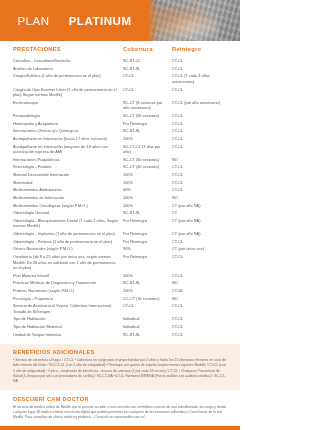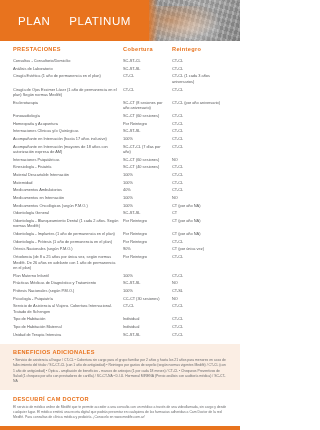--- a/index.html
+++ b/index.html
@@ -38,21 +38,21 @@
   .header-orange::after{
     content:""; position:absolute; right:-9px; top:0; width:18px; height:100%;
     background: linear-gradient(90deg,#e8731e 0%, rgba(232,115,30,0.82) 45%, rgba(232,115,30,0) 100%);
   }
   .plan-title {
     position:absolute; left:0; top:0; width:149px; height:100%;
     display:flex; align-items:center; justify-content:center;
     color:#ffffff; font-size:11.5px; letter-spacing:.55px; font-weight:300; z-index:3;
     white-space:nowrap;
   }
-  .plan-title b { font-weight:400; margin-left:19px; }
+  .plan-title b { font-weight:700; margin-left:19px; }
 
   
   .table-wrap { padding: 5px 13px 0 13px; }
   .col-head {
     display:flex; color:#e8731e; font-weight:700; font-size:5.6px;
     letter-spacing:.35px; padding-bottom:2.6px;
   }
   .c1 { width:110px; flex:none; }
   .c2 { width:49px; flex:none; }
   .c3 { width:52px; flex:none; }

